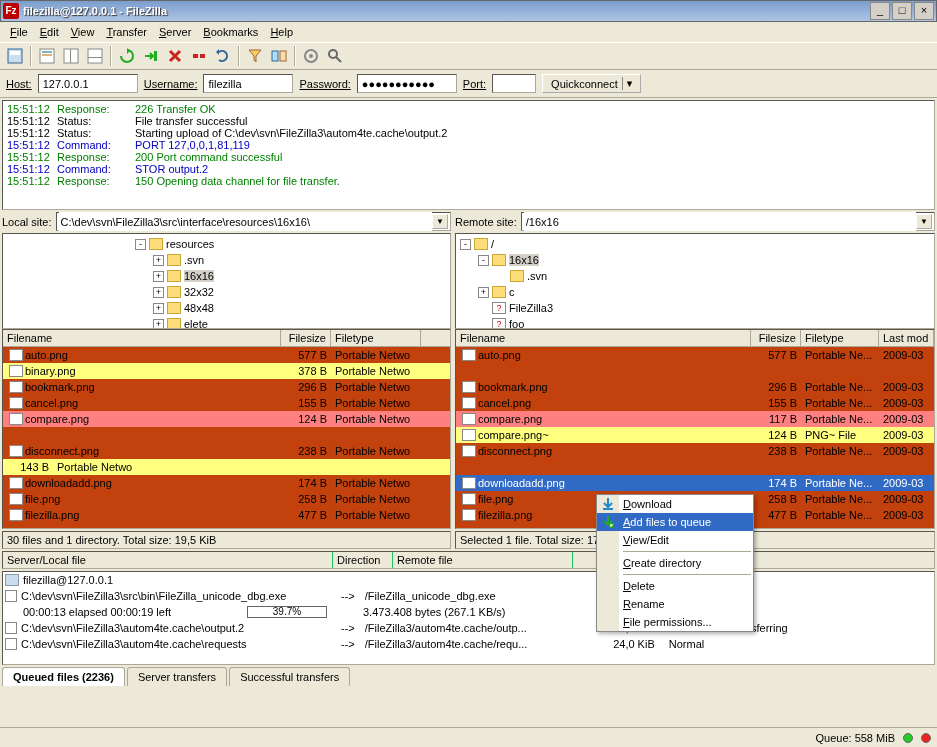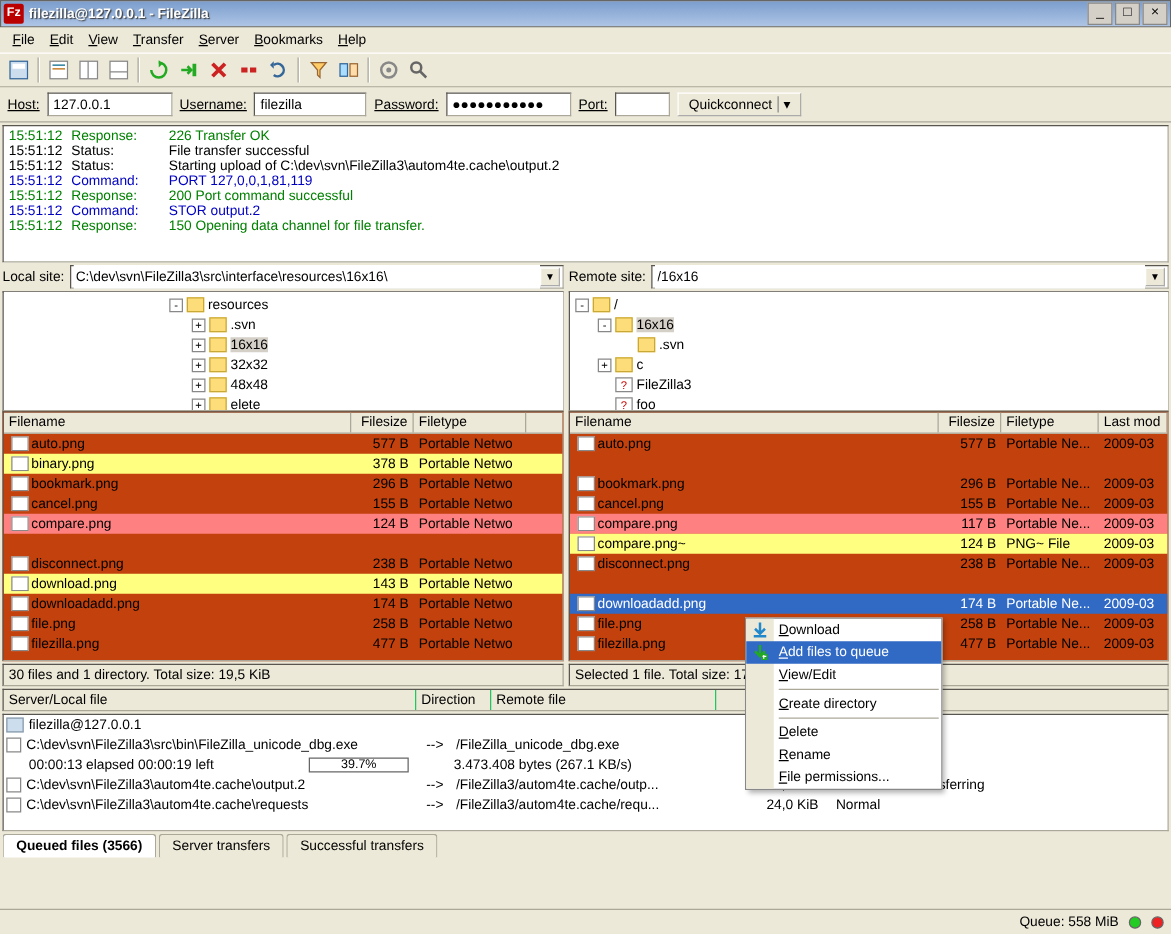--- a/index.html
+++ b/index.html
@@ -310,21 +310,20 @@
           <div style="width:278px;display:flex;align-items:center"></div>
           <div style="width:50px;text-align:right"></div>
           <div style="width:90px"></div>
         </div>
         <div class="fl-row ">
           <div style="width:278px;display:flex;align-items:center"><span class="fl-icon"></span>disconnect.png</div>
           <div style="width:50px;text-align:right">238 B</div>
           <div style="width:90px">Portable Netwo</div>
         </div>
         <div class="fl-row yellow">
-          <div style="width:278px;display:flex;align-items:center"><span class="fl-icon"></span>download.png</div>
           <div style="width:50px;text-align:right">143 B</div>
           <div style="width:90px">Portable Netwo</div>
         </div>
         <div class="fl-row ">
           <div style="width:278px;display:flex;align-items:center"><span class="fl-icon"></span>downloadadd.png</div>
           <div style="width:50px;text-align:right">174 B</div>
           <div style="width:90px">Portable Netwo</div>
         </div>
         <div class="fl-row ">
           <div style="width:278px;display:flex;align-items:center"><span class="fl-icon"></span>file.png</div>
@@ -494,21 +493,21 @@
       <span style="width:310px;overflow:hidden">C:\dev\svn\FileZilla3\autom4te.cache\requests</span>
       <span class="q-arrow">--&gt;</span>
       <span style="width:220px;overflow:hidden">/FileZilla3/autom4te.cache/requ...</span>
       <span style="width:70px;text-align:right">24,0 KiB</span>
       <span style="width:60px;padding-left:14px">Normal</span>
       <span style="padding-left:14px"></span>
     </div>
   </div>
 
 <div class="tabs" id="tabs">
-    <div class="tab active">Queued files (3566)</div>
+    <div class="tab active">Queued files (2236)</div>
     <div class="tab">Server transfers</div>
     <div class="tab">Successful transfers</div>
   </div>
 
 <div class="statusbar">
   <span>Queue: 558 MiB</span>
   <div class="led green"></div>
   <div class="led red"></div>
 </div>
 

